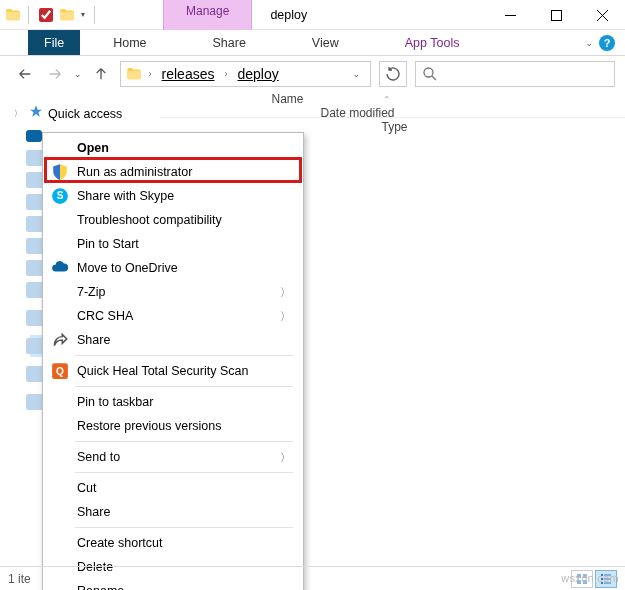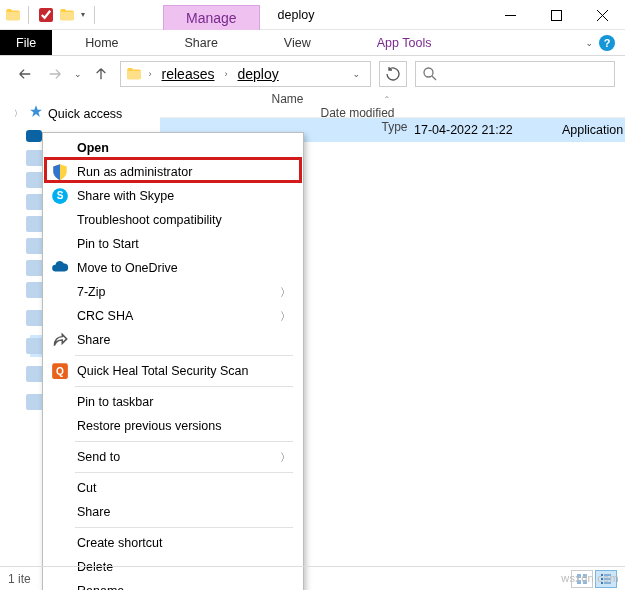--- a/index.html
+++ b/index.html
@@ -6,29 +6,29 @@
   body { margin: 0; width: 625px; height: 590px; background: #fff; overflow: hidden; position: relative; font-size: 12px; }
 
   
   .titlebar { height: 30px; display: flex; align-items: stretch; border-bottom: 1px solid #e5e5e5; }
   .qat { display: flex; align-items: center; gap: 2px; padding: 0 4px; }
   .qat .folder-ico { width: 18px; height: 18px; }
   .qat .sep { width: 1px; height: 18px; background: #ccc; margin: 0 4px; }
   .qat .chk { width: 14px; height: 14px; accent-color: #c5282f; }
   .qat .dd { font-size: 8px; color: #555; padding: 0 3px; }
   .tabs-area { display: flex; align-items: flex-end; margin-left: 60px; }
-  .manage-tab { background: #eec1f0; color: #7a2a8d; font-size: 14px; padding: 4px 22px 4px 22px; border: 1px solid #d9a5e0; border-bottom: none; margin-bottom: -1px; }
+  .manage-tab { background: #eec1f0; color: #7a2a8d; font-size: 12px; padding: 4px 22px 12px 22px; border: 1px solid #d9a5e0; border-bottom: none; margin-bottom: -1px; }
   .win-title { margin-left: 18px; align-self: center; font-size: 12.5px; color: #000; }
   .winbtns { margin-left: auto; display: flex; }
   .winbtn { width: 46px; height: 30px; display: flex; align-items: center; justify-content: center; }
   .winbtn svg { width: 11px; height: 11px; }
 
   
   .ribbon { height: 26px; display: flex; align-items: stretch; border-bottom: 1px solid #d9d9d9; }
-  .file-tab { background: #000000; color: #fff; padding: 4px 16px; display: flex; align-items: center; font-size: 12.5px; }
+  .file-tab { background: #0c4a6e; color: #fff; padding: 4px 16px; display: flex; align-items: center; font-size: 12.5px; margin-left: 28px; }
   .rtab { padding: 4px 33px; display: flex; align-items: center; font-size: 12.5px; color: #333; }
   .apptools { color: #7a2a8d; }
   .ribbon-right { margin-left: auto; display: flex; align-items: center; gap: 6px; padding-right: 10px; }
   .help-circ { width: 16px; height: 16px; border-radius: 50%; background: #1496d7; color: #fff; font-size: 11px; font-weight: bold; display: flex; align-items: center; justify-content: center; }
   .chev-exp { font-size: 9px; color: #555; }
 
   
   .navbar { height: 36px; display: flex; align-items: center; padding: 4px 10px 4px 14px; gap: 8px; }
   .navbtn { width: 22px; height: 22px; display: flex; align-items: center; justify-content: center; color: #666; }
   .navbtn svg { width: 14px; height: 14px; }
@@ -242,25 +242,20 @@
 
   <div class="list-pane">
     <div class="colhead">
       <div class="col-name">
         <span>Name</span>
         <span class="sort-ind">⌃</span>
       </div>
       <div class="col-date">Date modified</div>
       <div class="col-type">Type</div>
     </div>
-    <div class="file-row">
-      <div class="spacer"></div>
-      <div class="date">17-04-2022 21:22</div>
-      <div class="type">Application</div>
-    </div>
   </div>
 </div>
 
 <div class="ctxmenu">
   <div class="ctx-item">
     <span class="ico-slot"></span>
       <span class="bold">Open</span>
   </div>
   <div class="ctx-item">
     <span class="ico-slot">

